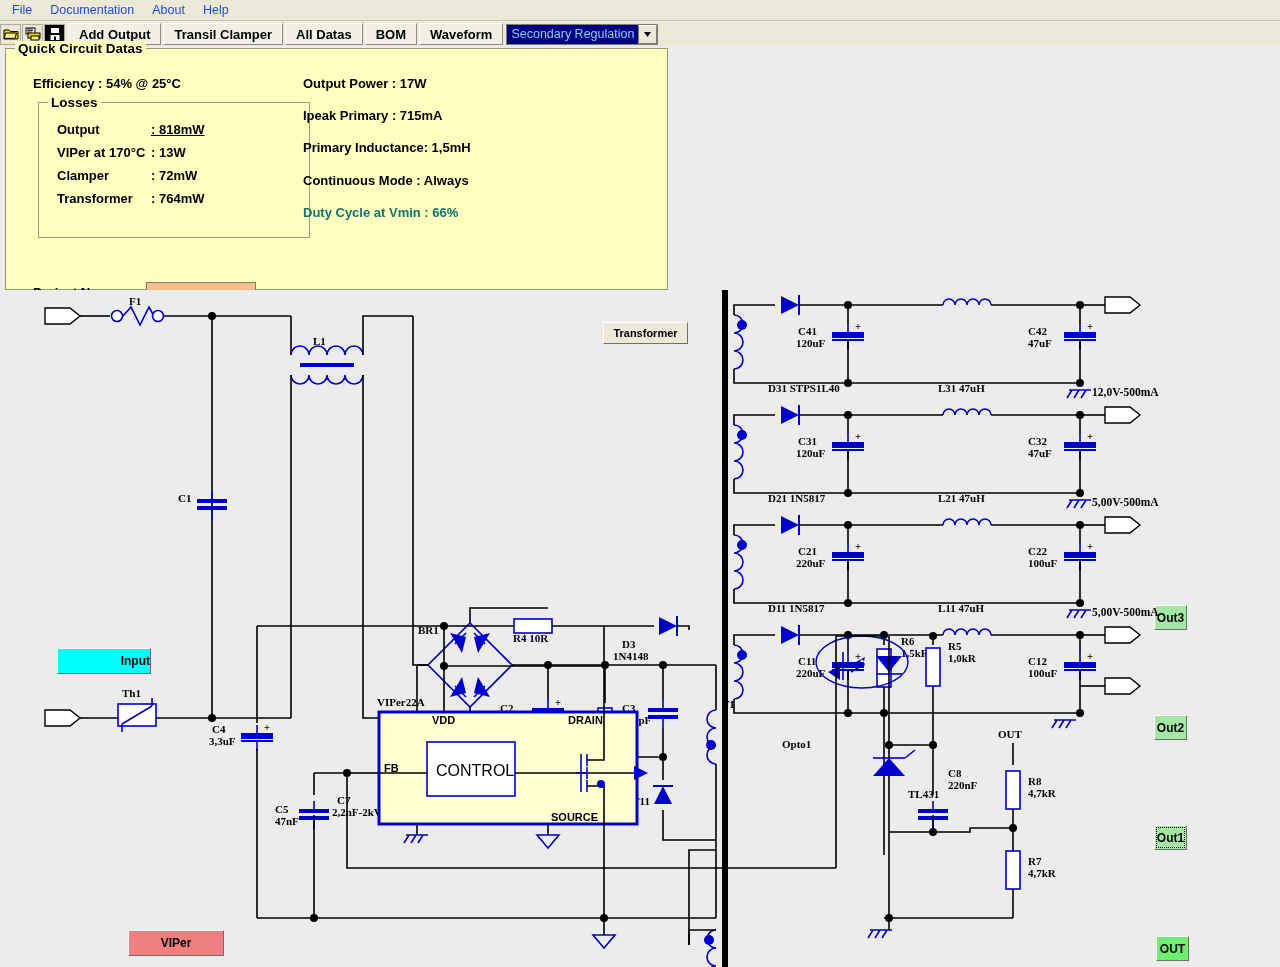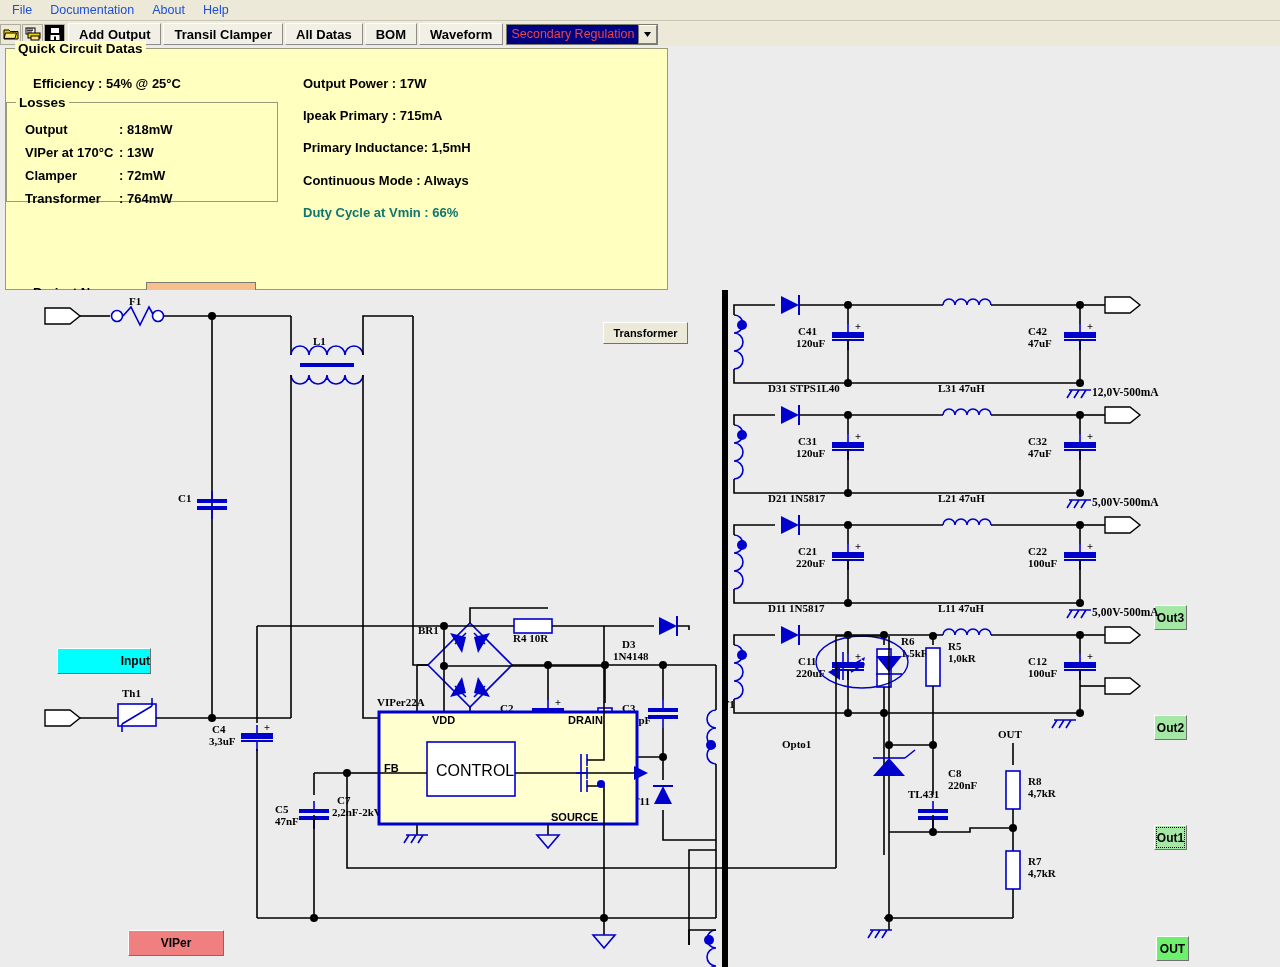--- a/index.html
+++ b/index.html
@@ -38,40 +38,40 @@
     border:1px solid; border-color:#ffffff #8c8c8c #8c8c8c #ffffff;
     background:#f2f0e6;
     display:flex;align-items:center;justify-content:center;
     font-weight:bold;font-size:13px;white-space:nowrap;box-sizing:border-box;
   }
   #combo{
     height:21px;margin-left:3px;display:flex;align-items:stretch;
     border:1px solid #7b7b6e;background:#fff;box-sizing:border-box;
   }
   #combo .val{
-    background:#000080;color:#ef4444;font-size:12.5px;
+    background:#000080;color:#7dd3fc;font-size:12.5px;
     padding:0 4px;display:flex;align-items:center;white-space:nowrap;
     min-width:122px;
   }
   #combo .arrow{
     width:17px;background:#ece9d8;border-left:1px solid #7b7b6e;
     display:flex;align-items:center;justify-content:center;
     border-top:1px solid #fff;border-right:1px solid #808080;border-bottom:1px solid #808080;
   }
   
   #qcd{
     position:absolute;left:5px;top:48px;width:663px;height:242px;
     background:#ffffc0;border:1px solid #9a9a78;box-sizing:border-box;
   }
   .grouplbl{
     position:absolute;background:#ffffc0;font-weight:bold;font-size:13.5px;
     padding:0 3px;
   }
   #losses{
-    position:absolute;left:0;top:53px;width:272px;height:100px;
+    position:absolute;left:32px;top:53px;width:272px;height:136px;
     border:1px solid #9a9a78;box-sizing:border-box;background:#ffffc0;
   }
   .kv{position:absolute;font-weight:bold;font-size:13px;white-space:nowrap;}
   #projlbl{position:absolute;left:27px;top:236px;font-weight:bold;font-size:13px;}
   #projinput{
     position:absolute;left:140px;top:233px;width:110px;height:19px;
     background:#f7bf8e;border:1px solid #7b7b6e;box-sizing:border-box;
   }
   
   #sch{position:absolute;left:0;top:290px;width:1280px;height:677px;background:#ececec;}
@@ -138,21 +138,21 @@
 </div>
 
 <div id="qcd">
   <div class="grouplbl" style="left:9px;top:-8px;">Quick Circuit Datas</div>
 
   <div class="kv" style="left:27px;top:27px;">Efficiency :  54% @ 25°C</div>
 
   <div id="losses">
     <div class="grouplbl" style="left:9px;top:-8px;">Losses</div>
     <div class="kv" style="left:18px;top:19px;">Output</div>
-    <div class="kv" style="left:112px;top:19px;">: 818mW</div>
+    <div class="kv" style="left:112px;top:19px;text-decoration:underline;">: 818mW</div>
     <div class="kv" style="left:18px;top:42px;">VIPer at 170°C</div>
     <div class="kv" style="left:112px;top:42px;">: 13W</div>
     <div class="kv" style="left:18px;top:65px;">Clamper</div>
     <div class="kv" style="left:112px;top:65px;">: 72mW</div>
     <div class="kv" style="left:18px;top:88px;">Transformer</div>
     <div class="kv" style="left:112px;top:88px;">: 764mW</div>
   </div>
 
   <div class="kv" style="left:297px;top:27px;">Output Power : 17W</div>
   <div class="kv" style="left:297px;top:59px;">Ipeak Primary : 715mA</div>

